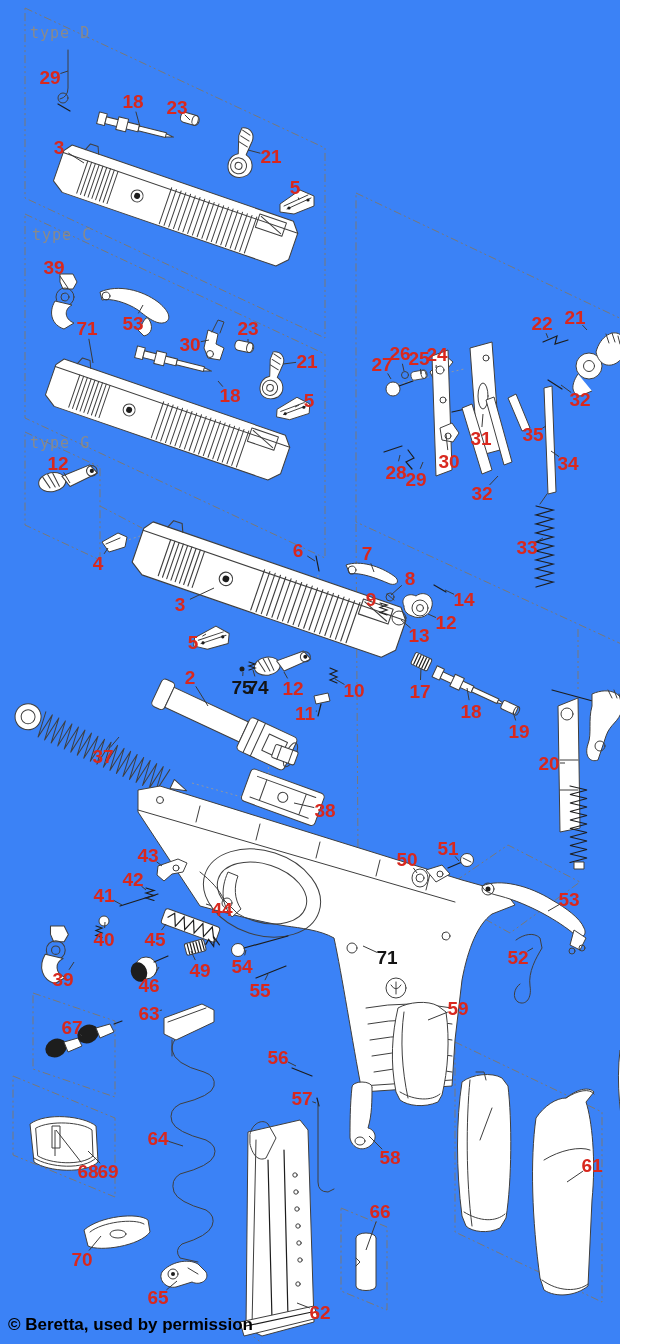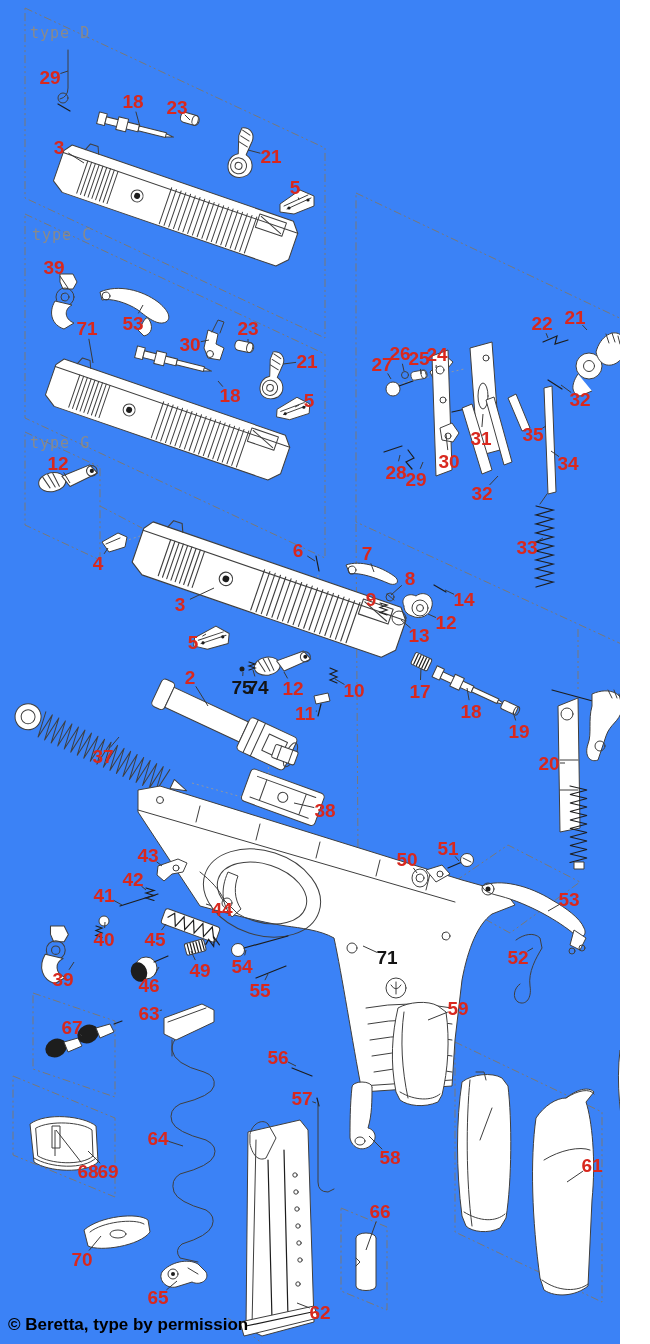--- a/index.html
+++ b/index.html
@@ -584,14 +584,14 @@
         <text x="320" y="1312" class="partnum" text-anchor="middle" dominant-baseline="central" fill="#d8281e">62</text>
         <line x1="242.7317091157615" y1="676.0243632635774" x2="243" y2="672" stroke="#3a3a3a" stroke-width="1"></line>
         <text x="242" y="687" class="partnum" text-anchor="middle" dominant-baseline="central" fill="#141414">75</text>
         <line x1="254.89617043609294" y1="676.4469794827161" x2="253" y2="670" stroke="#3a3a3a" stroke-width="1"></line>
         <text x="258" y="687" class="partnum" text-anchor="middle" dominant-baseline="central" fill="#141414">74</text>
         <line x1="377.00028694816285" y1="952.4167981845746" x2="363" y2="946" stroke="#3a3a3a" stroke-width="1"></line>
         <text x="387" y="957" class="partnum" text-anchor="middle" dominant-baseline="central" fill="#141414">71</text>
       </g>
 </svg>
 
-<div class="copyright">© Beretta, type by permission</div>
+<div class="copyright">© Beretta, used by permission</div>
 </div>
 
 </body></html>

